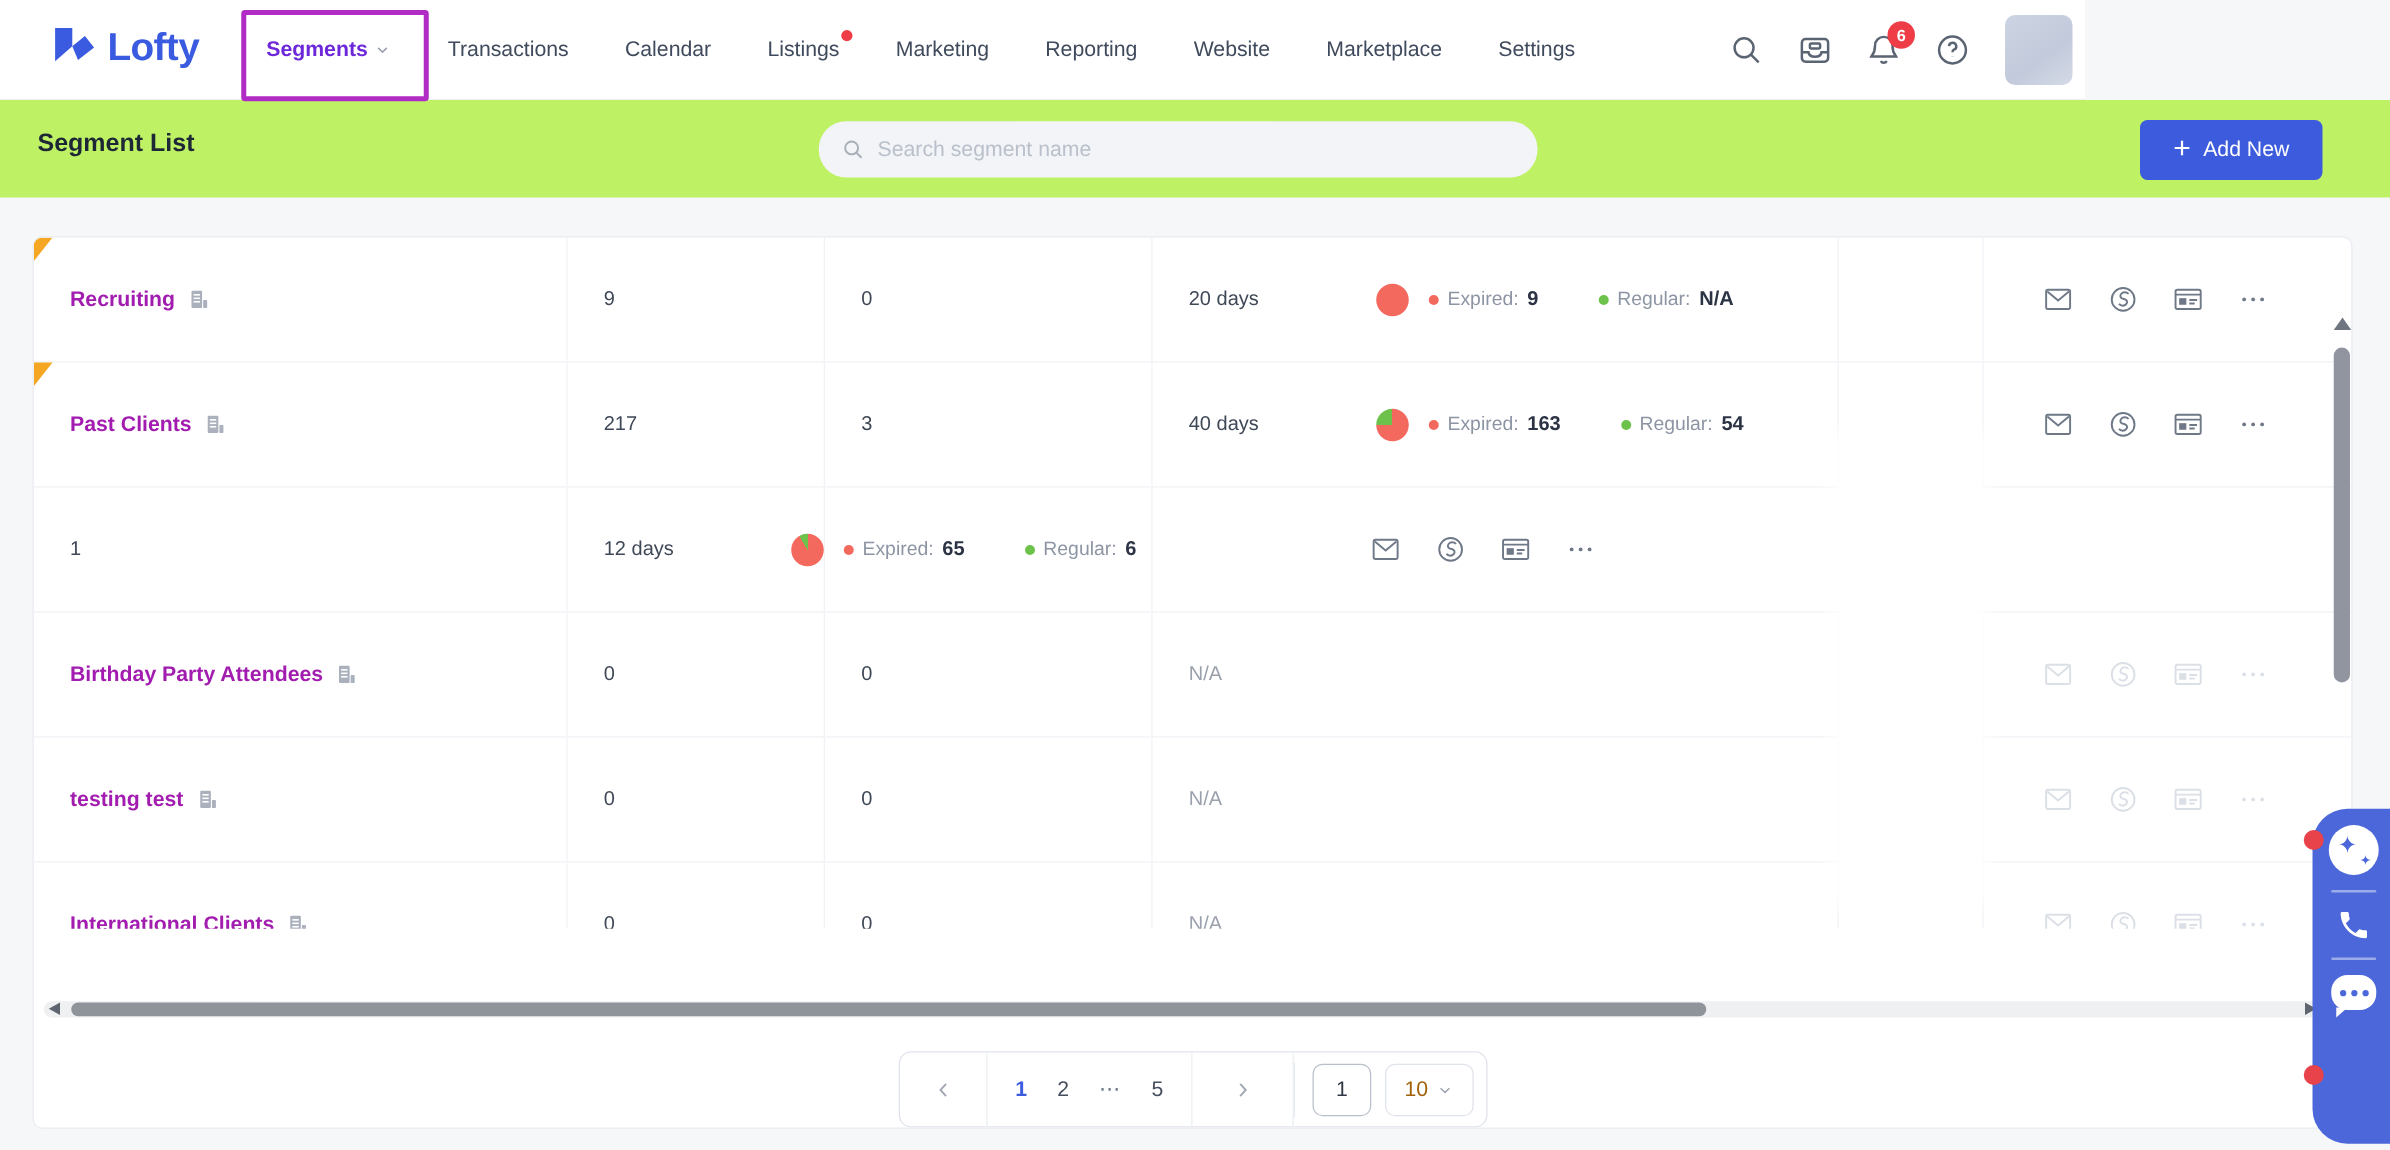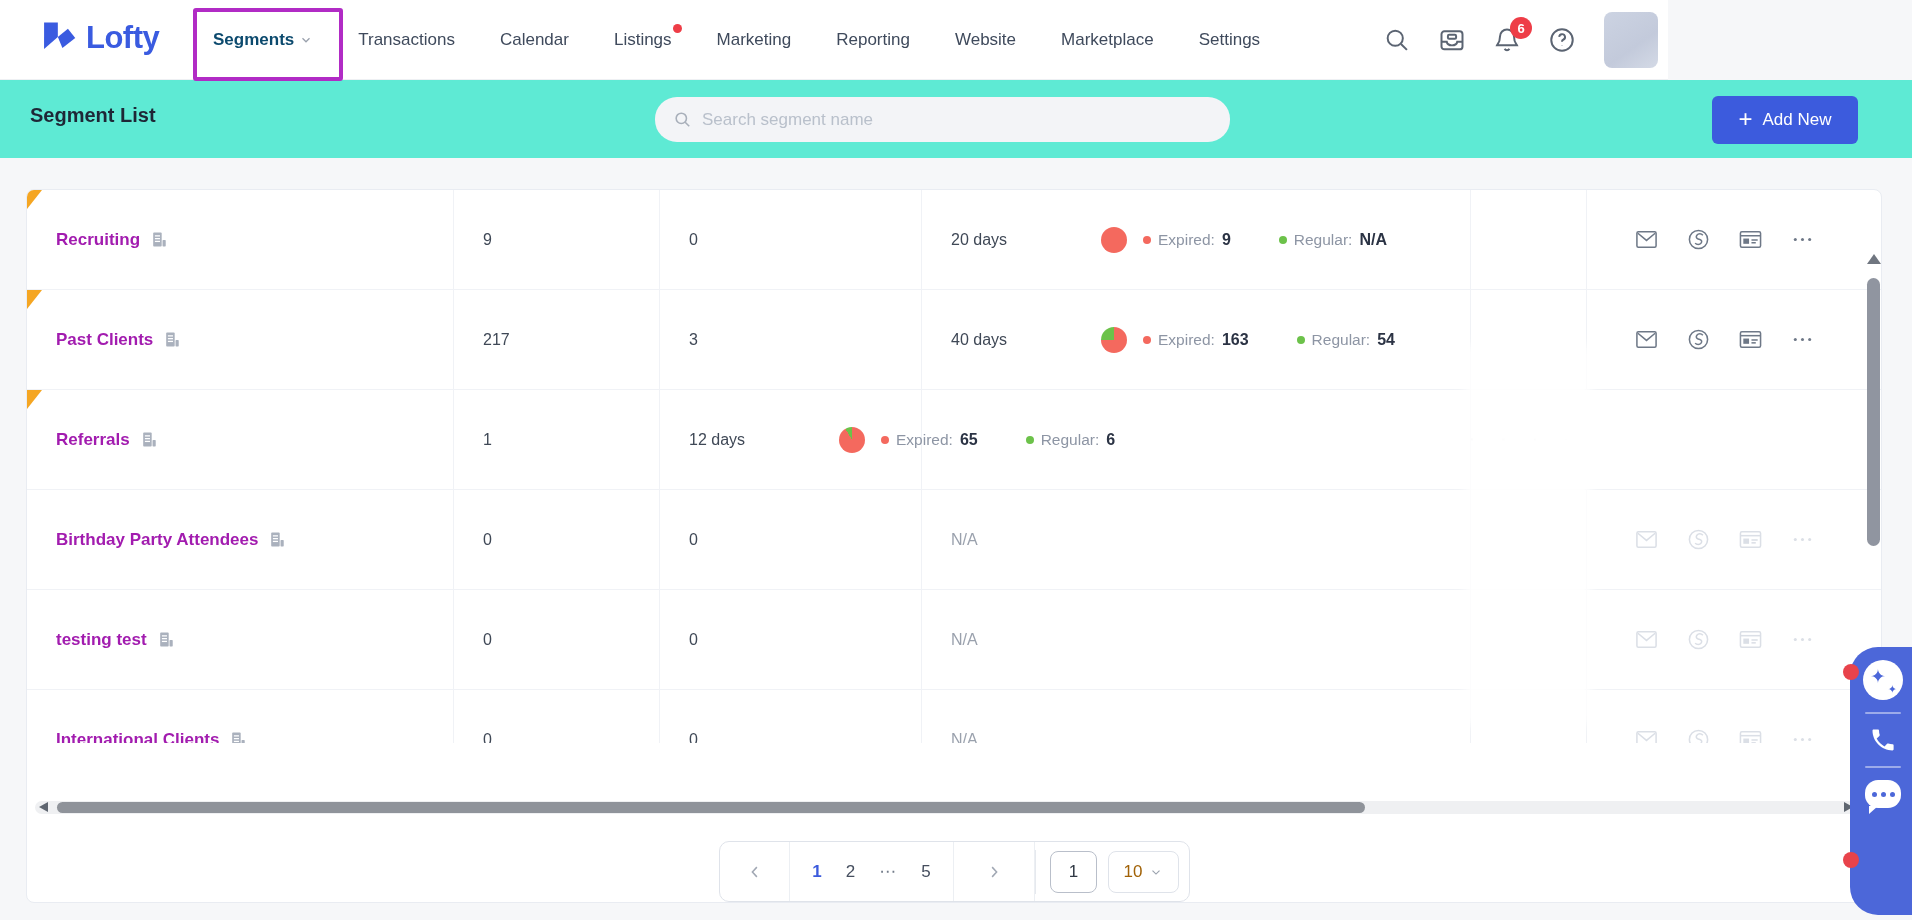--- a/index.html
+++ b/index.html
@@ -6,32 +6,32 @@
   html,body { width:1912px; height:920px; }
   body { font-family:"Liberation Sans", sans-serif; background:#f6f7f9; }
   .page { position:relative; width:1912px; height:920px; overflow:hidden; background:#f6f7f9; }
 
   
   .topnav { position:absolute; left:0; top:0; width:1668px; height:80px; background:#fff; border-bottom:1px solid #eef0f3; z-index:20; }
   .logo { position:absolute; left:34px; top:16px; display:flex; align-items:center; gap:8px; }
   .logo-text { font-size:31px; font-weight:bold; color:#3a5be0; letter-spacing:-0.5px; }
   .nav-items { position:absolute; left:213px; top:0; height:80px; display:flex; align-items:center; gap:45px; }
   .nav-item { font-size:17px; color:#3f4a5c; display:flex; align-items:center; gap:5px; position:relative; cursor:pointer; white-space:nowrap; }
-  .nav-item.active { color:#0c4a6e; font-weight:bold; }
+  .nav-item.active { color:#6d28d9; font-weight:bold; }
   .nav-item .reddot { position:absolute; top:-6px; right:-10px; width:9px; height:9px; border-radius:50%; background:#ee3d47; }
   .chev { width:14px; height:14px; stroke:#9aa1ad; fill:none; stroke-width:2.2; }
   .hl-box { position:absolute; left:193px; top:8px; width:150px; height:73px; border:4px solid #b12bc5; border-radius:3px; z-index:30; pointer-events:none; }
   .nav-right { position:absolute; right:10px; top:0; height:80px; display:flex; align-items:center; gap:25px; }
   .icon-btn { width:30px; height:30px; position:relative; color:#5b москов6472; color:#5b6472; display:flex; align-items:center; justify-content:center; cursor:pointer; }
   .icon-btn svg { width:28px; height:28px; stroke:#5b6472; fill:none; stroke-width:1.7; }
   .badge { position:absolute; top:-8px; right:-10px; min-width:22px; height:22px; border-radius:11px; background:#ee3d47; color:#fff; font-size:13px; font-weight:bold; display:flex; align-items:center; justify-content:center; padding:0 4px; }
   .avatar { width:54px; height:56px; border-radius:8px; background:linear-gradient(145deg,#ccd3e2,#c3cadb 60%,#d4dae6); margin-left:2px; cursor:pointer; }
 
   
-  .subheader { position:absolute; left:0; top:80px; width:1912px; height:78px; background:#5eead4; z-index:10; }
+  .subheader { position:absolute; left:0; top:80px; width:1912px; height:78px; background:#bef264; z-index:10; }
   .page-title { position:absolute; left:30px; top:24px; font-size:20px; font-weight:bold; color:#1e2736; }
   .searchbar { position:absolute; left:655px; top:17px; width:575px; height:45px; background:#f3f4f7; border-radius:22px; display:flex; align-items:center; padding:0 18px; gap:10px; cursor:text; }
   .searchbar svg { width:19px; height:19px; stroke:#a8afba; fill:none; stroke-width:2; flex:0 0 auto; }
   .searchbar .ph { font-size:17px; color:#b9c0cb; }
   .addnew { position:absolute; left:1712px; top:16px; width:146px; height:48px; background:#3c5bdd; border:none; border-radius:6px; color:#fff; font-size:17px; font-family:"Liberation Sans",sans-serif; display:flex; align-items:center; justify-content:center; gap:10px; cursor:pointer; }
   .addnew .plus { font-size:24px; font-weight:300; line-height:1; margin-top:-2px; }
 
   
   .card { position:absolute; left:26px; top:189px; width:1856px; height:714px; background:#fff; border:1px solid #e9ecf2; border-radius:8px; overflow:hidden; }
   .grid-row { display:grid; grid-template-columns:427px 206px 262px 549px 116px 295px; }
@@ -286,31 +286,20 @@
               <line x1="13" y1="15.5" x2="17.5" y2="15.5"></line>
             </svg>
             <svg viewBox="0 0 24 24">
               <circle cx="4.5" cy="12" r="1.6" fill="currentColor" stroke="none"></circle>
               <circle cx="12" cy="12" r="1.6" fill="currentColor" stroke="none"></circle>
               <circle cx="19.5" cy="12" r="1.6" fill="currentColor" stroke="none"></circle>
             </svg>
           </div>
         </div>
         <div class="grid-row trow">
-          <div class="td name">
-            <span class="flag"></span>
-            <span>Referrals</span>
-            <svg viewBox="0 0 16 16">
-              <rect x="3" y="1.5" width="8" height="13" rx="0.8" fill="#aab1bd"></rect>
-              <rect x="4.6" y="4" width="4.8" height="1.2" fill="#fff"></rect>
-              <rect x="4.6" y="6.6" width="4.8" height="1.2" fill="#fff"></rect>
-              <rect x="4.6" y="9.2" width="4.8" height="1.2" fill="#fff"></rect>
-              <rect x="11.8" y="8.5" width="3" height="6" rx="0.6" fill="#aab1bd"></rect>
-            </svg>
-          </div>
           <div class="td">1</div>
           <div class="td">
             <span class="rem-days">12 days</span>
             <span class="pie" style="background: conic-gradient(rgb(244, 105, 94) 0deg, rgb(244, 105, 94) 91.5%, rgb(108, 194, 74) 91.5%, rgb(108, 194, 74) 100%);"></span>
             <span class="rem-group" style="margin-left: 16px;">
               <span class="rem-dot" style="background:#f4695e"></span>
               <span>Expired:</span>
               <b>65</b>
             </span>
             <span class="rem-group" style="margin-left: 48px;">

